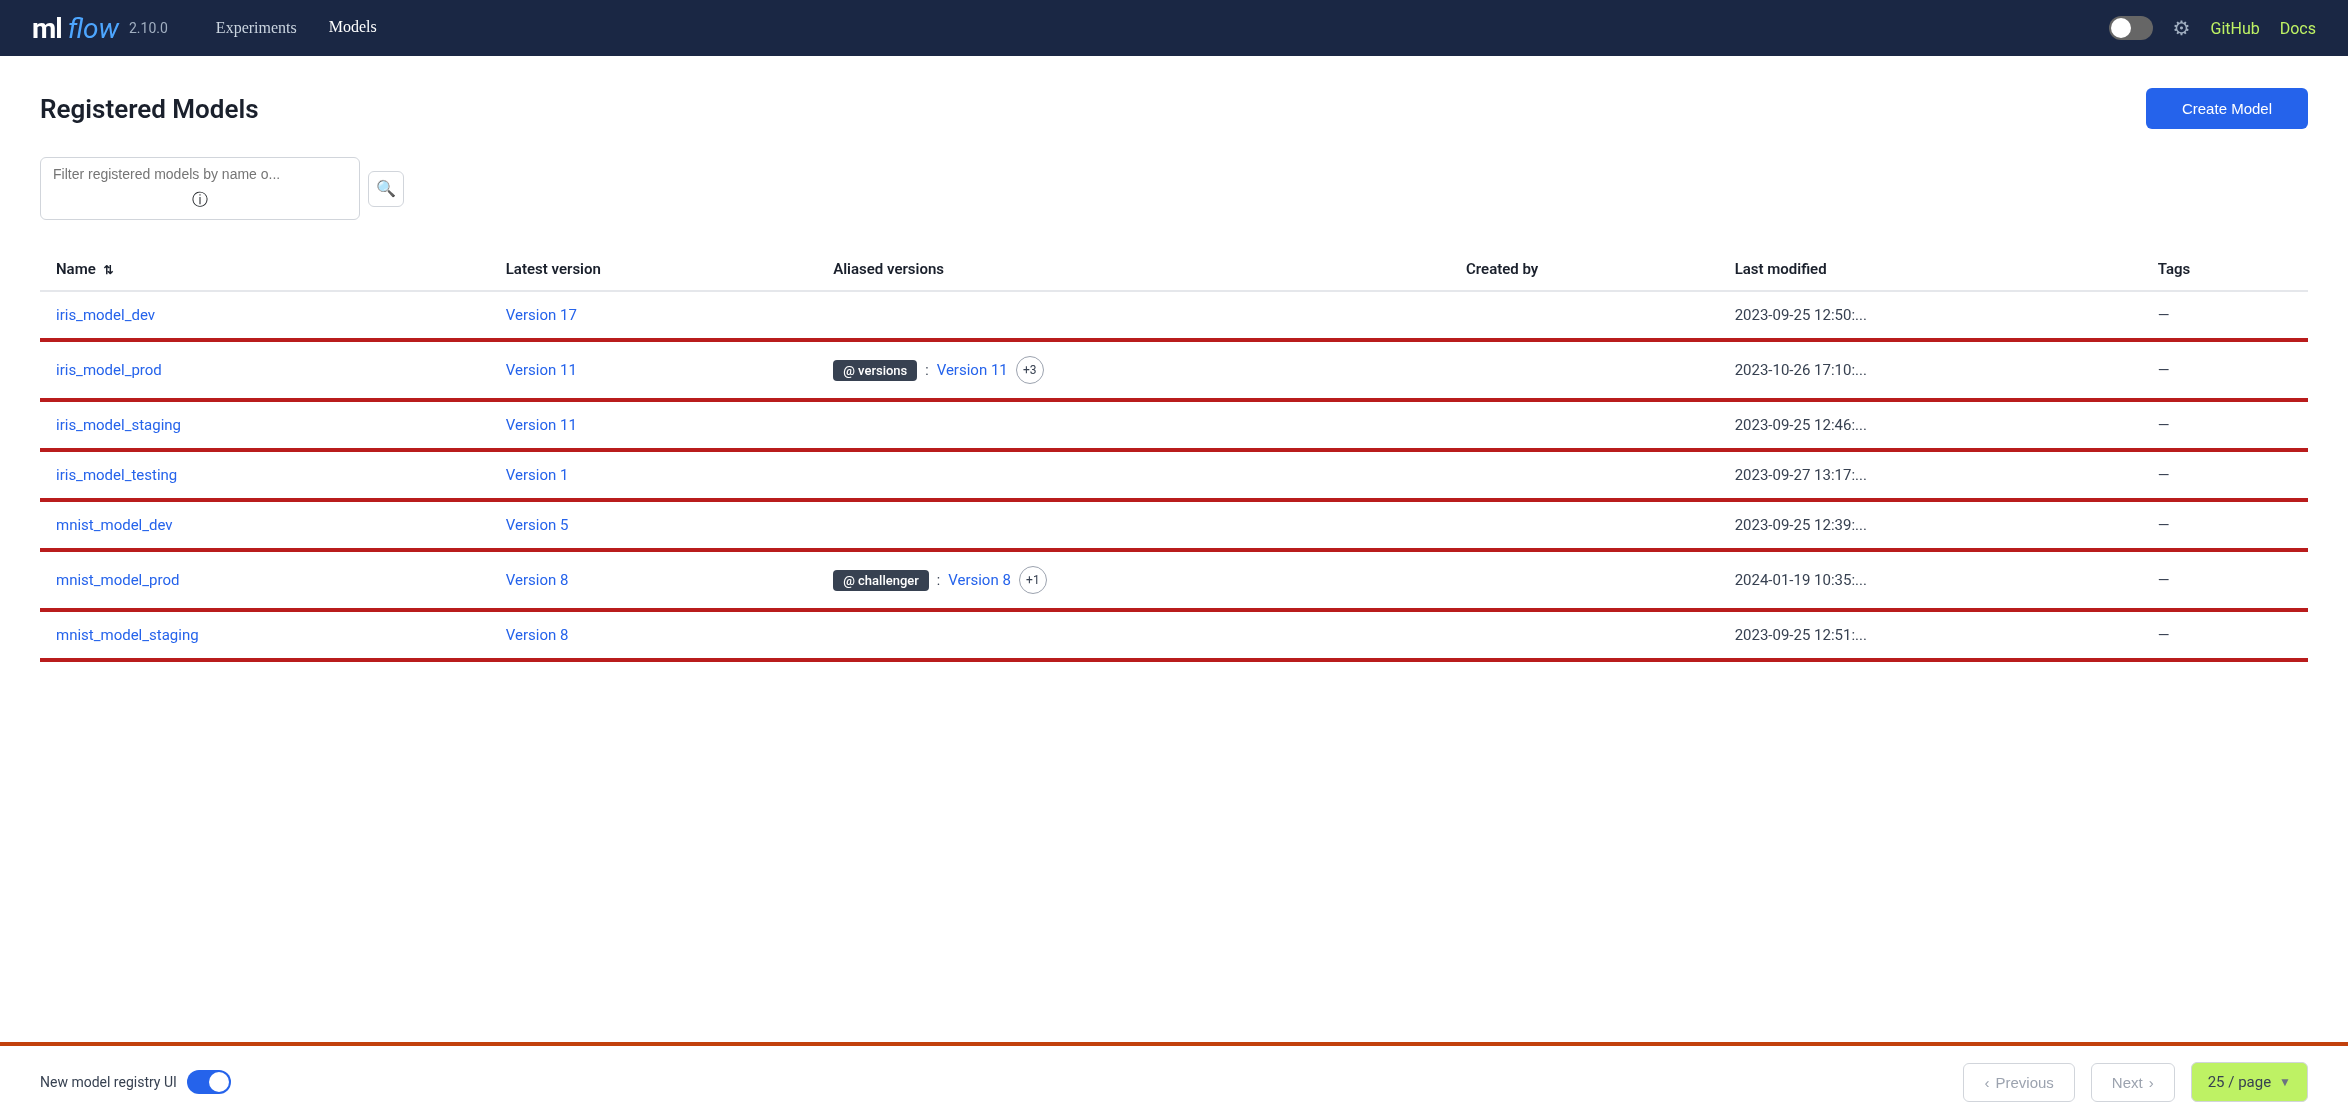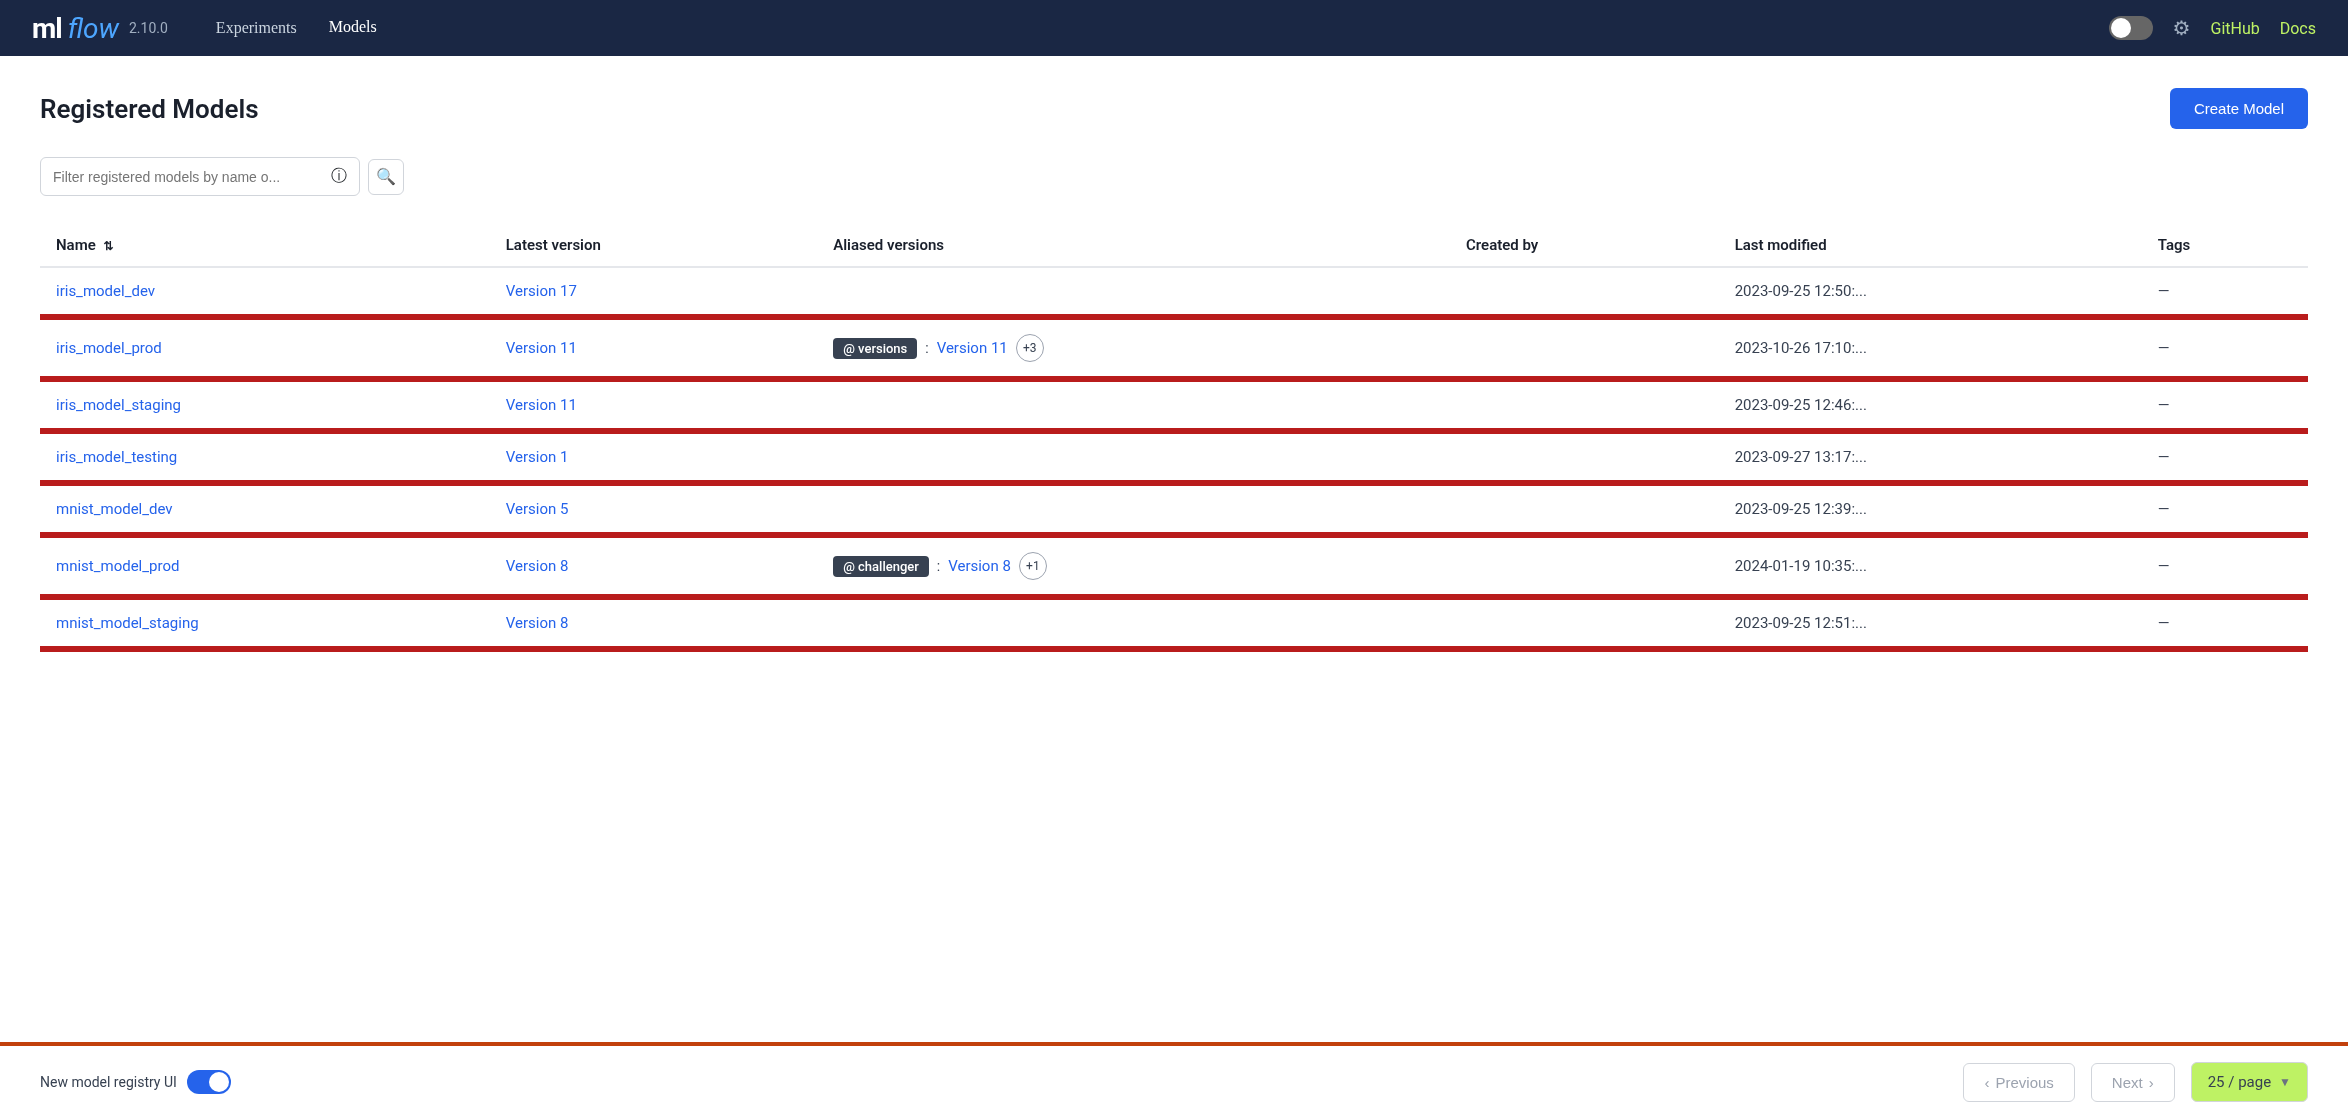--- a/index.html
+++ b/index.html
@@ -108,21 +108,21 @@
     }
     .page-title {
       font-size: 26px;
       font-weight: 600;
       color: #1a202c;
     }
     .create-model-btn {
       background: #2563eb;
       color: white;
       border: none;
-      padding: 12px 24px;
+      padding: 12px 36px;
       border-radius: 6px;
       font-size: 15px;
       font-weight: 500;
       cursor: pointer;
       text-align: center;
     }
 
     
     .search-bar {
       display: flex;
@@ -132,20 +132,21 @@
     }
     .search-input-wrapper {
       display: flex;
       align-items: center;
       border: 1px solid #d1d5db;
       border-radius: 6px;
       padding: 8px 12px;
       width: 320px;
       background: white;
       gap: 8px;
+      flex-direction: column;
     }
     .search-input-wrapper input {
       border: none;
       outline: none;
       font-size: 14px;
       color: #6b7280;
       width: 100%;
       background: transparent;
     }
     .search-btn {
@@ -179,21 +180,21 @@
       cursor: pointer;
     }
     .sort-icon {
       font-size: 12px;
       margin-left: 4px;
     }
     .models-table td {
       padding: 14px 16px;
       font-size: 15px;
       color: #374151;
-      border-bottom: 6px solid #b91c1c;
+      border-bottom: 4px solid #b91c1c;
       vertical-align: middle;
     }
     .model-link {
       color: #2563eb;
       text-decoration: none;
       font-size: 15px;
     }
     .version-link {
       color: #2563eb;
       text-decoration: none;

